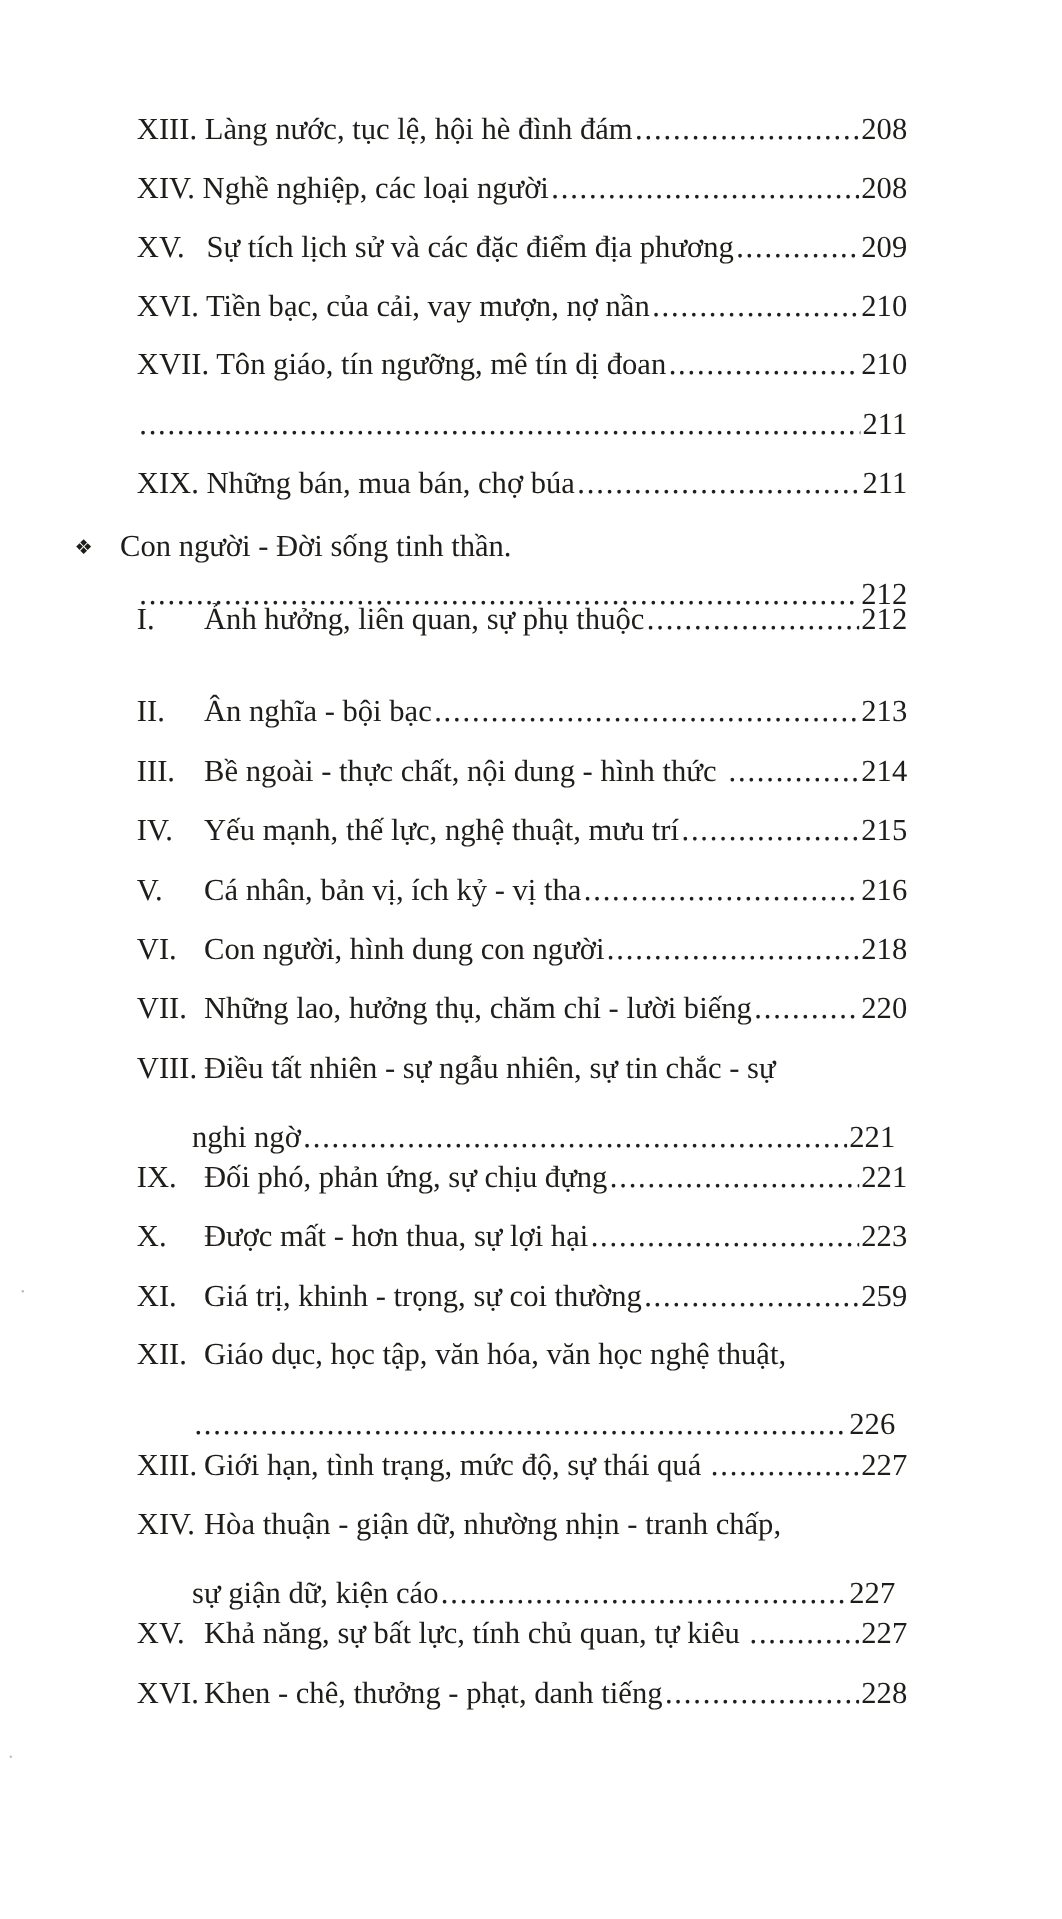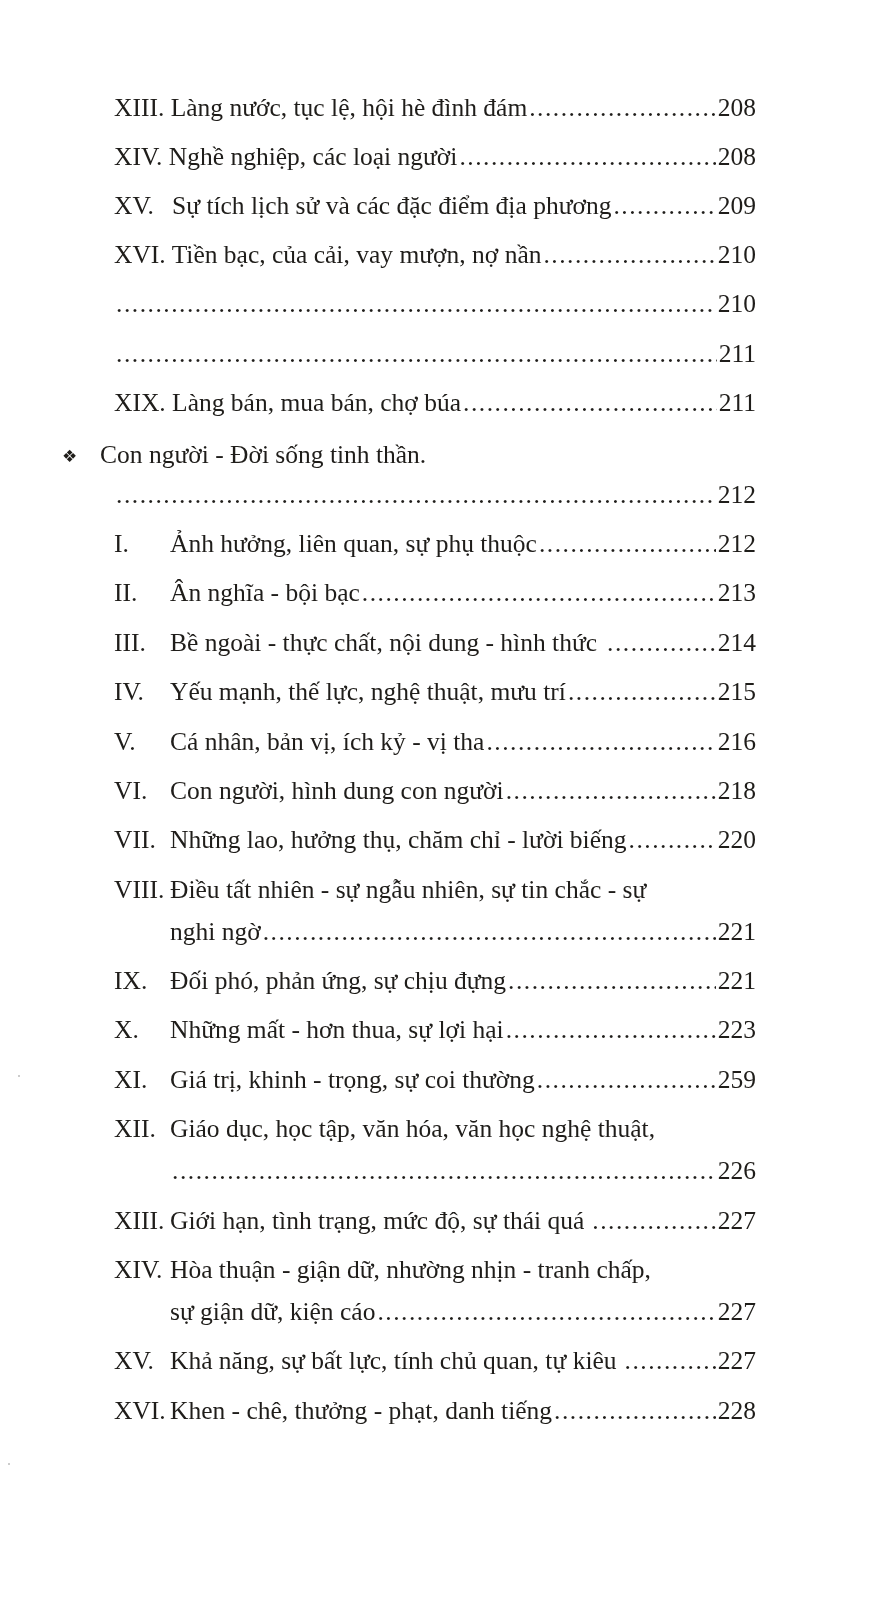--- a/index.html
+++ b/index.html
@@ -5,21 +5,21 @@
   html, body { margin:0; padding:0; }
   body { width:885px; height:1599px; background:#ffffff; position:relative; overflow:hidden;
          font-family:"Liberation Serif","DejaVu Serif",serif; color:#1f1d1a; }
   .row { position:absolute; left:114px; width:642px; height:40px; font-size:25.5px; line-height:40px;
          display:flex; align-items:baseline; white-space:nowrap; }
   .num { display:inline-block; }
   .lbl { flex:0 0 auto;font-family:Liberation Serif, serif; }
   .dots { flex:1 1 auto; overflow:hidden; margin:0 2px; letter-spacing:1.5px; }
   .dots::before { content:"................................................................................................................................................................"; }
   .page { flex:0 0 auto; }
-  .cont { left:170px; width:586px; }
+  .cont { left:160px; width:586px;margin-top:16px; }
   .bullet-row { position:absolute; left:62px; height:40px; font-size:25.5px; line-height:40px; white-space:nowrap; }
   .bullet { display:inline-block; width:38px; font-size:17px; vertical-align:middle; }
   .speck { position:absolute; width:2px; height:2px; background:#bbb; border-radius:1px; }
 </style>
 </head>
 <body>
 
 <div>
   <div class="row" style="top:88px">
     <span class="lbl"><span>XIII.</span> <span>Làng nước, tục lệ, hội hè đình đám</span></span>
@@ -35,44 +35,45 @@
     <span class="lbl"><span style="display:inline-block;width:58px">XV.</span><span>Sự tích lịch sử và các đặc điểm địa phương</span></span>
     <span class="dots"></span>
     <span class="page">209</span>
   </div>
   <div class="row" style="top:235px">
     <span class="lbl"><span>XVI.</span> <span>Tiền bạc, của cải, vay mượn, nợ nần</span></span>
     <span class="dots"></span>
     <span class="page">210</span>
   </div>
   <div class="row" style="top:284px">
+    <span class="lbl"><span>XVII.</span> <span>Tôn giáo, tín ngưỡng, mê tín dị đoan</span></span>
     <span class="dots"></span>
     <span class="page">210</span>
   </div>
   <div class="row" style="top:334px">
     <span class="dots"></span>
     <span class="page">211</span>
   </div>
   <div class="row" style="top:383px">
-    <span class="lbl"><span>XIX.</span> <span>Làng bán, mua bán, chợ búa</span></span>
+    <span class="lbl"><span>XIX.</span> <span>Những bán, mua bán, chợ búa</span></span>
     <span class="dots"></span>
     <span class="page">211</span>
   </div>
 </div>
 
 <div>
   <div class="bullet-row" style="top:435px">
     <span class="bullet">❖</span><span>Con người - Đời sống tinh thần.</span>
   </div>
   <div class="row" style="top:475px">
     <span class="dots"></span>
     <span class="page">212</span>
   </div>
 
-  <div class="row" style="top:524px">
+  <div class="row" style="top:496px">
     <span class="lbl"><span class="num" style="width:56px">I.</span><span>Ảnh hưởng, liên quan, sự phụ thuộc</span></span>
     <span class="dots"></span>
     <span class="page">212</span>
   </div>
 
   <div class="row" style="top:573px">
     <span class="lbl"><span class="num" style="width:56px">II.</span><span>Ân nghĩa - bội bạc</span></span>
     <span class="dots"></span>
     <span class="page">213</span>
   </div>
@@ -116,21 +117,21 @@
     <span class="page">221</span>
   </div>
 
   <div class="row" style="top:961px">
     <span class="lbl"><span class="num" style="width:56px">IX.</span><span>Đối phó, phản ứng, sự chịu đựng</span></span>
     <span class="dots"></span>
     <span class="page">221</span>
   </div>
 
   <div class="row" style="top:1010px">
-    <span class="lbl"><span class="num" style="width:56px">X.</span><span>Những mất - hơn thua, sự lợi hại</span></span>
+    <span class="lbl"><span class="num" style="width:56px">X.</span><span>Được mất - hơn thua, sự lợi hại</span></span>
     <span class="dots"></span>
     <span class="page">223</span>
   </div>
 
   <div class="row" style="top:1060px">
     <span class="lbl"><span class="num" style="width:56px">XI.</span><span>Giá trị, khinh - trọng, sự coi thường</span></span>
     <span class="dots"></span>
     <span class="page">259</span>
   </div>
 

